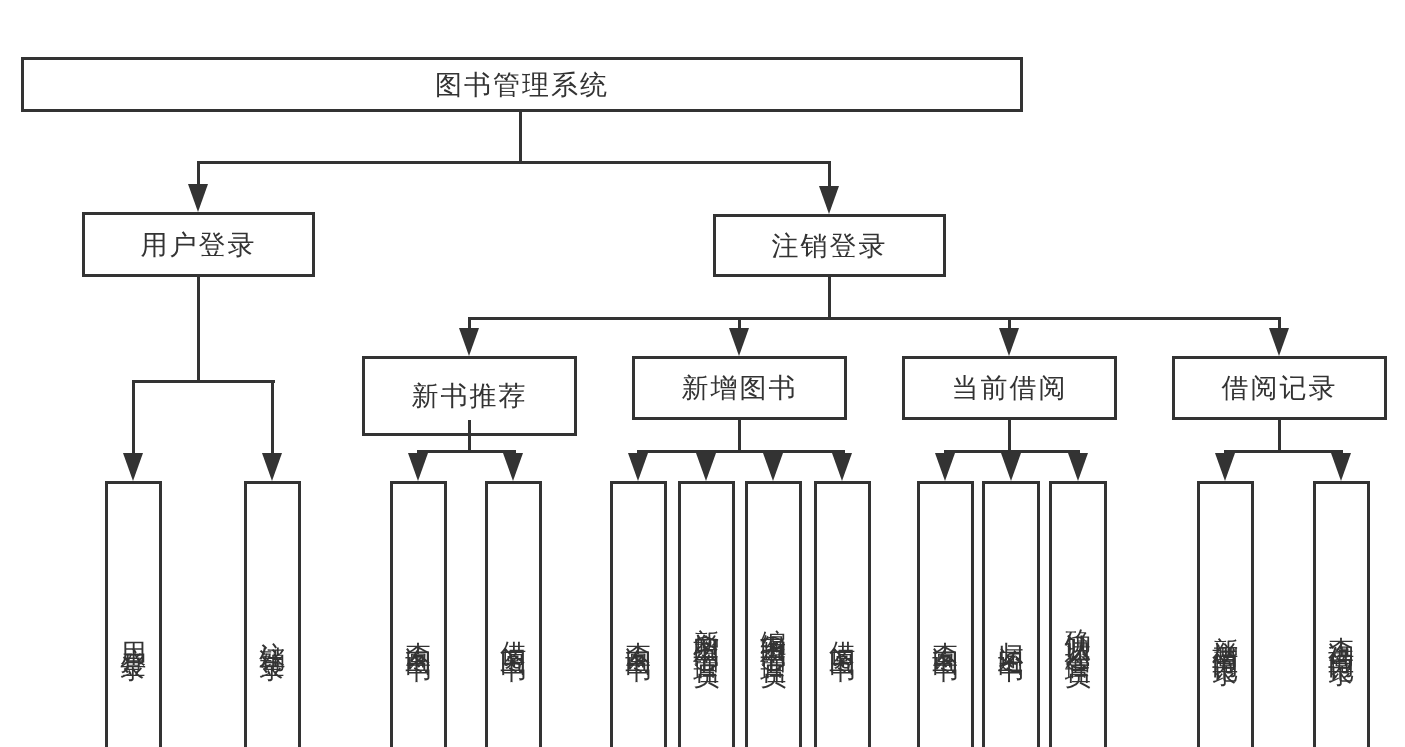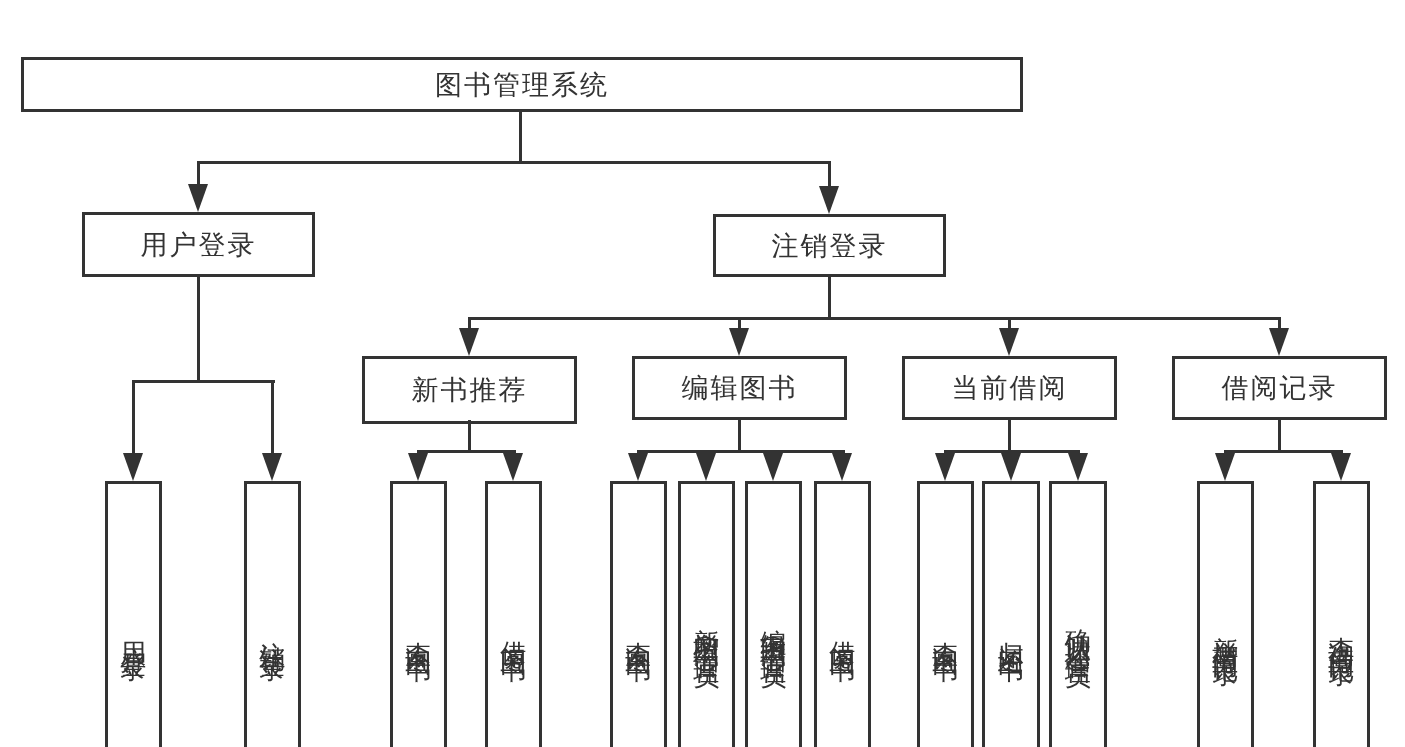--- a/index.html
+++ b/index.html
@@ -65,25 +65,25 @@
   <div class="hl" style="left:470px;top:273px;width:811px"></div>
   <div class="vl" style="left:468px;top:273px;height:13px"></div>
   <div class="ah" style="left:459px;top:284px"></div>
   <div class="vl" style="left:738px;top:273px;height:13px"></div>
   <div class="ah" style="left:729px;top:284px"></div>
   <div class="vl" style="left:1008px;top:273px;height:13px"></div>
   <div class="ah" style="left:999px;top:284px"></div>
   <div class="vl" style="left:1278px;top:273px;height:13px"></div>
   <div class="ah" style="left:1269px;top:284px"></div>
 
-  <div class="box" style="left:362px;top:312px;width:215px;height:68px">
+  <div class="box" style="left:362px;top:312px;width:215px;height:80px">
     <span class="hlabel">新书推荐</span>
   </div>
   <div class="box" style="left:632px;top:312px;width:215px;height:64px">
-    <span class="hlabel">编辑图书</span>
+    <span class="hlabel">新增图书</span>
   </div>
   <div class="box" style="left:1172px;top:312px;width:215px;height:64px">
     <span class="hlabel">借阅记录</span>
   </div>
   <div class="box" style="left:902px;top:312px;width:215px;height:64px">
     <span class="hlabel">当前借阅</span>
   </div>
 
   <div class="vl" style="left:468px;top:376px;height:32px"></div>
   <div class="hl" style="left:417px;top:406px;width:99px"></div>

